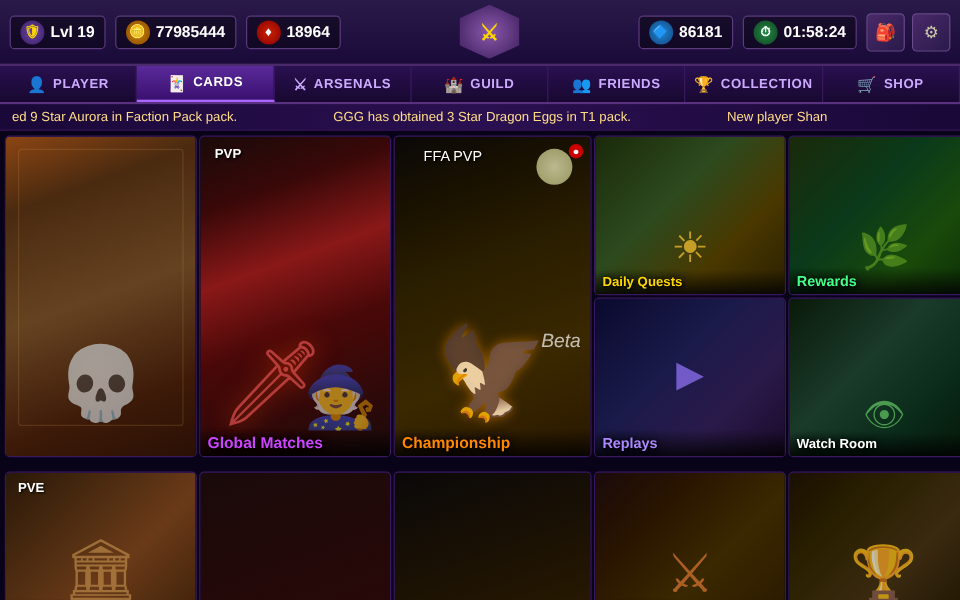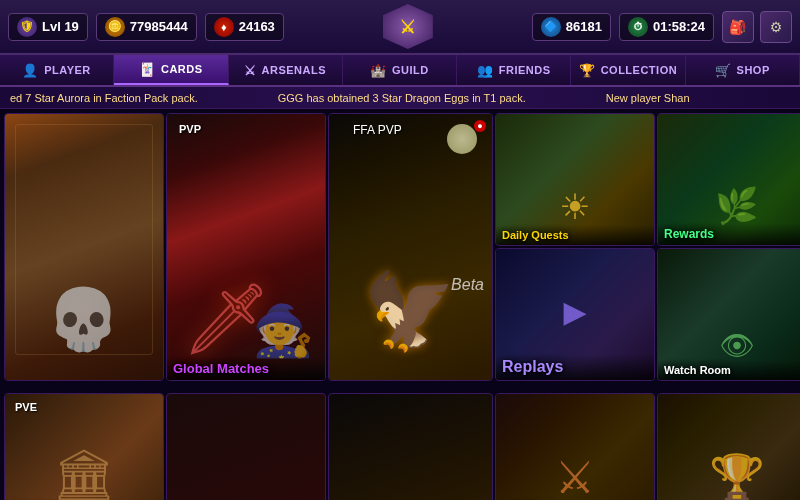--- a/index.html
+++ b/index.html
@@ -239,21 +239,21 @@
   <div class="top-stat">
     <div class="stat-icon icon-lvl">🛡</div>
     <span>Lvl 19</span>
   </div>
   <div class="top-stat">
     <div class="stat-icon icon-gold">🪙</div>
     <span>77985444</span>
   </div>
   <div class="top-stat">
     <div class="stat-icon" style="background:radial-gradient(#cc2200,#880000);color:#fff">♦</div>
-    <span>24163</span>
+    <span>18964</span>
   </div>
   <div class="top-decorative">
     <div class="top-center-emblem">⚔</div>
   </div>
   <div class="top-stat">
     <div class="stat-icon" style="background:radial-gradient(#2288cc,#114488);color:#fff">🔷</div>
     <span>86181</span>
   </div>
   <div class="top-stat">
     <div class="stat-icon icon-timer">⏱</div>
@@ -291,21 +291,21 @@
     <span>COLLECTION</span>
   </div>
   <div class="nav-tab">
     <span class="nav-tab-icon">🛒</span>
     <span>SHOP</span>
   </div>
 </div>
 
 <div id="ticker">
   <div class="ticker-text">
-    <span>ed 7 Star Aurora in Faction Pack pack.</span>
+    <span>ed 9 Star Aurora in Faction Pack pack.</span>
     <span>GGG has obtained 3 Star Dragon Eggs in T1 pack.</span>
     <span>New player Shan</span>
   </div>
 </div>
 
 <div id="main-content" style="display:grid; grid-template-columns:160px 160px 165px 160px 160px; grid-template-rows:133px 133px; gap:2px; padding:4px; height:284px; background:#080318;">
 
   <div class="game-card span-row" style="grid-row: span 2;">
     <div class="card-bg bg-player-guide" style="background: linear-gradient(160deg, #8b4513 0%, #4a2a10 20%, #654321 50%, #3d1a08 80%, #2a1005 100%);">
 
@@ -324,41 +324,42 @@
   </div>
 
   <div class="game-card span-row" style="grid-row: span 2;">
     <div class="card-bg bg-championship" style="background: linear-gradient(160deg, #0a0808 0%, #1a1200 20%, #2a1e00 40%, #3a2800 70%, #2a1800 100%);">
       <div class="card-moon"></div>
       <div class="card-figure" style="font-size:75px; bottom:25px;">🦅</div>
     </div>
     <div class="card-tag" style="color:#fff; top:8px; left:20px; background:none; font-size:12px; font-weight:normal; text-shadow:1px 1px 2px #000;">FFA PVP</div>
     <div class="card-badge">●</div>
     <div class="card-beta">Beta</div>
+    <div class="card-label" style="color:#ff8800; background:linear-gradient(transparent, rgba(0,0,0,0.8));">Championship</div>
   </div>
 
   <div class="game-card">
     <div class="card-bg bg-daily-quests" style="background: linear-gradient(135deg, #1a2a0a 0%, #2d4a1e 40%, #4a3800 70%, #2a2000 100%);">
       <div style="position:absolute; bottom:18px; left:50%; transform:translateX(-50%); font-size:35px; color:rgba(255,200,50,0.7);">☀</div>
     </div>
     <div class="card-label" style="color:#ffd700; font-size:11px; background:linear-gradient(transparent, rgba(0,0,0,0.8));">Daily Quests</div>
   </div>
 
   <div class="game-card">
     <div class="card-bg bg-rewards" style="background: linear-gradient(135deg, #1a2a0a 0%, #0a3a1a 40%, #1a4a0a 70%, #0a2a05 100%);">
       <div style="position:absolute; bottom:18px; left:50%; transform:translateX(-50%); font-size:35px; color:rgba(100,255,100,0.7);">🌿</div>
     </div>
     <div class="card-label" style="color:#44ff88; font-size:12px; background:linear-gradient(transparent, rgba(0,0,0,0.8));">Rewards</div>
   </div>
 
   <div class="game-card">
     <div class="card-bg bg-replays" style="background: linear-gradient(135deg, #0a0a2e 0%, #1a1a4a 40%, #2a1a4a 70%, #1a0a2a 100%);">
       <div style="position:absolute; top:50%; left:50%; transform:translate(-50%,-60%); font-size:30px; color:rgba(150,120,255,0.7);">▶</div>
     </div>
-    <div class="card-label" style="color:#aa88ff; font-size:16px; background:linear-gradient(transparent, rgba(0,0,0,0.8));">Replays</div>
+    <div class="card-label" style="color:#aa88ff; font-size:12px; background:linear-gradient(transparent, rgba(0,0,0,0.8));">Replays</div>
   </div>
 
   <div class="game-card">
     <div class="card-bg bg-watch-room" style="background: linear-gradient(135deg, #0a1a0a 0%, #1a3a2a 40%, #0a2a1a 70%, #051505 100%);">
       <div style="position:absolute; bottom:18px; left:50%; transform:translateX(-50%); font-size:28px; color:rgba(100,200,100,0.7);">👁</div>
     </div>
     <div class="card-label" style="color:#ffffff; font-size:11px; background:linear-gradient(transparent, rgba(0,0,0,0.8));">Watch Room</div>
   </div>
 
 </div>

